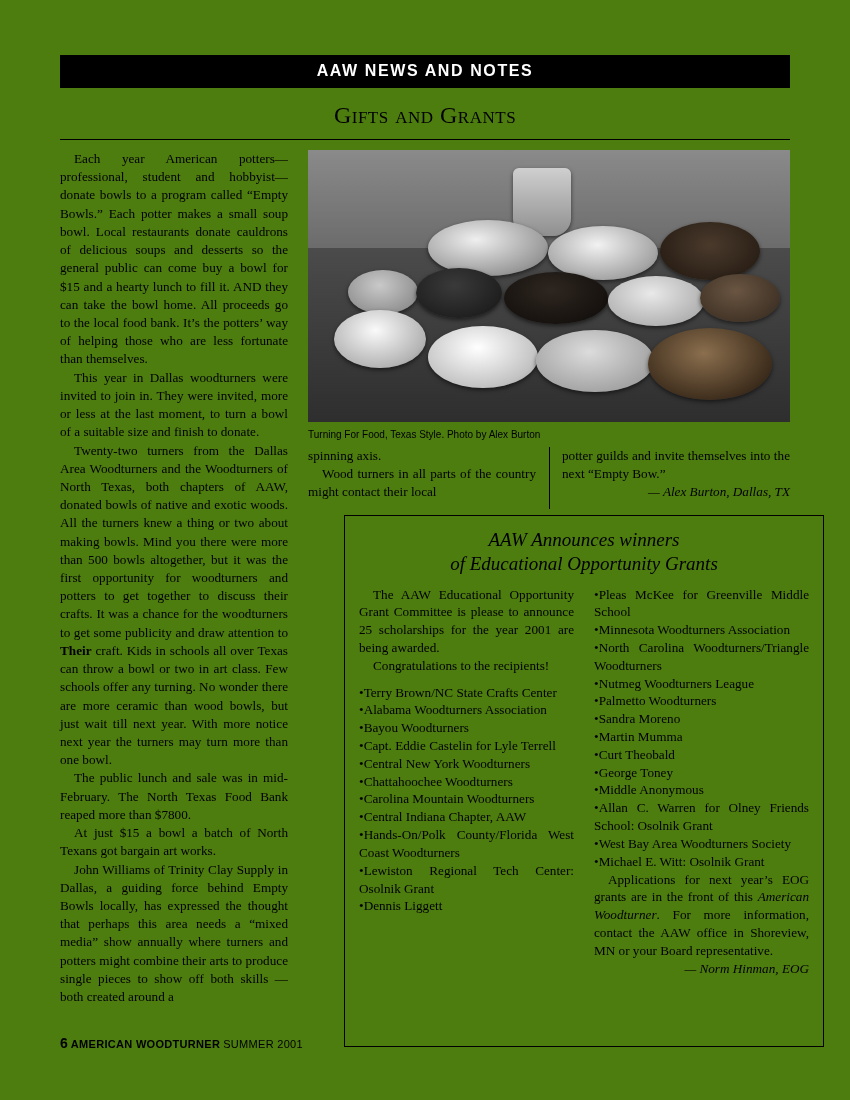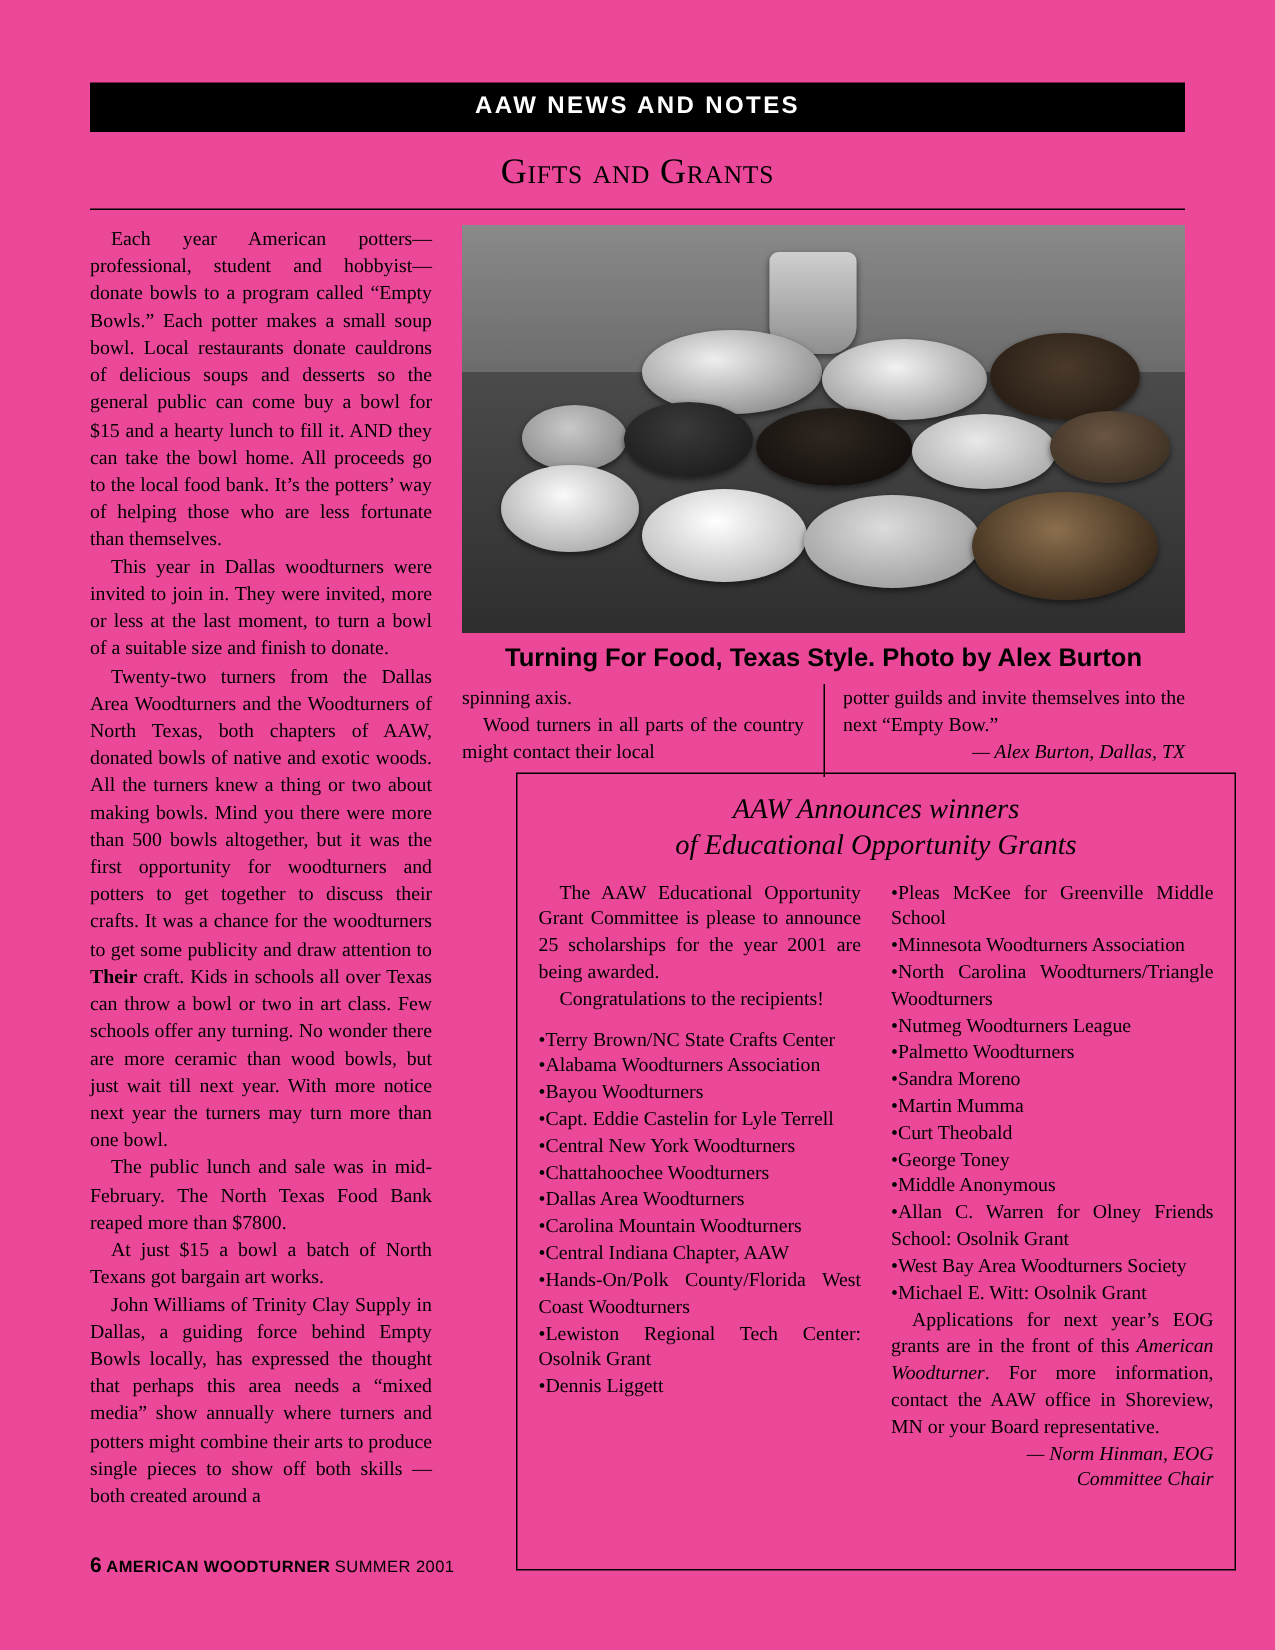--- a/index.html
+++ b/index.html
@@ -12,21 +12,21 @@
     height: 1100px;
     font-family: "Liberation Serif", serif;
     color: #000000;
     position: relative;
   }
   .page {
     position: absolute;
     left: 0; top: 0;
     width: 850px;
     height: 1100px;
-    background: #ec4899;
+    background: #4d7c0f;
   }
   .content {
     position: absolute;
     left: 60px;
     top: 55px;
     width: 730px;
   }
   
   .masthead {
     background: #000;
@@ -96,25 +96,24 @@
     left: 0; top: 36%; width: 100%; height: 64%;
     background: linear-gradient(180deg,#4b4b4b,#2e2e2e);
   }
   .bowl {
     position: absolute;
     border-radius: 50%;
     box-shadow: 0 2px 4px rgba(0,0,0,.55);
   }
   .photo-caption {
     font-family: "Liberation Sans", sans-serif;
-    font-weight: bold;
-    font-size: 17px;
+    font-weight: normal;
+    font-size: 10px;
     margin-top: 7px;
     margin-bottom: 7px;
-    text-align: center;
   }
   .sub-cols {
     position: relative;
     height: 66px;
   }
   .sub-col {
     position: absolute;
     top: 0;
     width: 228px;
     font-size: 13.2px;
@@ -271,21 +270,20 @@
         <div class="box-col left">
           <p class="indent">The AAW Educational Opportunity Grant Committee is please to announce 25 scholarships for the year 2001 are being awarded.</p>
           <p class="indent">Congratulations to the recipients!</p>
           <p style="height:9px;"></p>
           <p class="bullet-item">•<span>Terry Brown/NC State Crafts Center</span></p>
           <p class="bullet-item">•<span>Alabama Woodturners Association</span></p>
           <p class="bullet-item">•<span>Bayou Woodturners</span></p>
           <p class="bullet-item">•<span>Capt. Eddie Castelin for Lyle Terrell</span></p>
           <p class="bullet-item">•<span>Central New York Woodturners</span></p>
           <p class="bullet-item">•<span>Chattahoochee Woodturners</span></p>
-          <p class="bullet-item">•<span>Dallas Area Woodturners</span></p>
           <p class="bullet-item">•<span>Carolina Mountain Woodturners</span></p>
           <p class="bullet-item">•<span>Central Indiana Chapter, AAW</span></p>
           <p class="bullet-item">•<span>Hands-On/Polk County/Florida West Coast Woodturners</span></p>
           <p class="bullet-item">•<span>Lewiston Regional Tech Center: Osolnik Grant</span></p>
           <p class="bullet-item">•<span>Dennis Liggett</span></p>
         </div>
 
         <div class="box-col right">
           <p class="bullet-item">•<span>Pleas McKee for Greenville Middle School</span></p>
           <p class="bullet-item">•<span>Minnesota Woodturners Association</span></p>
@@ -295,21 +293,20 @@
           <p class="bullet-item">•<span>Sandra Moreno</span></p>
           <p class="bullet-item">•<span>Martin Mumma</span></p>
           <p class="bullet-item">•<span>Curt Theobald</span></p>
           <p class="bullet-item">•<span>George Toney</span></p>
           <p class="bullet-item">•<span>Middle Anonymous</span></p>
           <p class="bullet-item">•<span>Allan C. Warren for Olney Friends School: Osolnik Grant</span></p>
           <p class="bullet-item">•<span>West Bay Area Woodturners Society</span></p>
           <p class="bullet-item">•<span>Michael E. Witt: Osolnik Grant</span></p>
           <p class="indent"><span>Applications for next year’s EOG grants are in the front of this </span><em>American Woodturner</em><span>. For more information, contact the AAW office in Shoreview, MN or your Board representative.</span></p>
           <p class="eog-byline">— Norm Hinman, EOG</p>
-          <p class="eog-byline">Committee Chair</p>
         </div>
 
       </div>
     </div>
 
   </div>
 
   <div class="footer">
     <span class="pg">6</span>
     <span class="mag">AMERICAN WOODTURNER</span>

